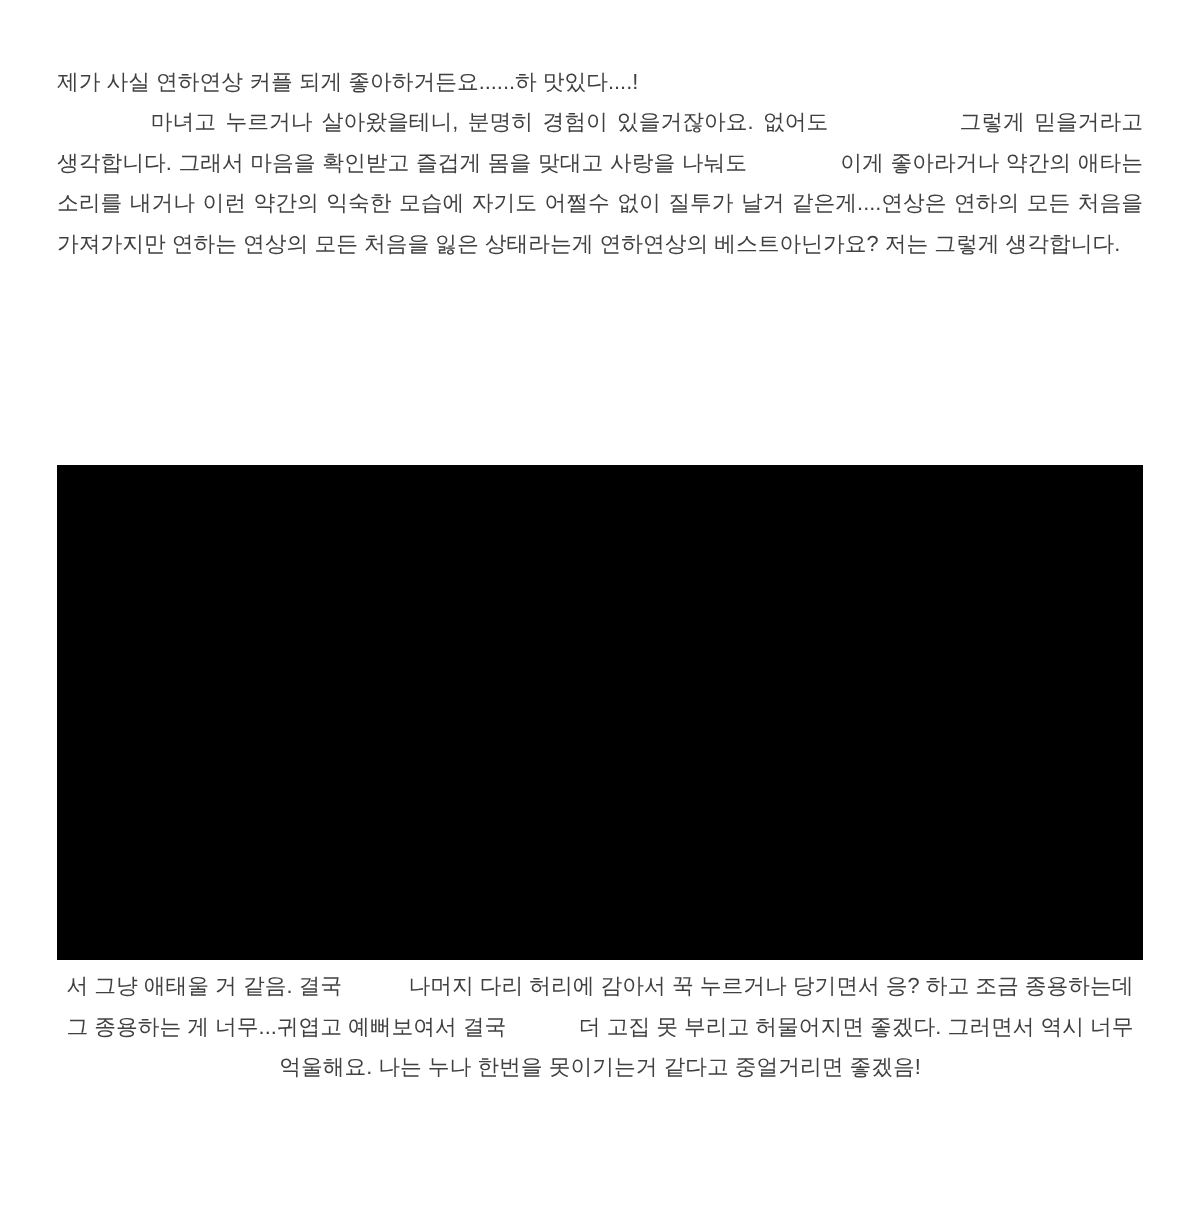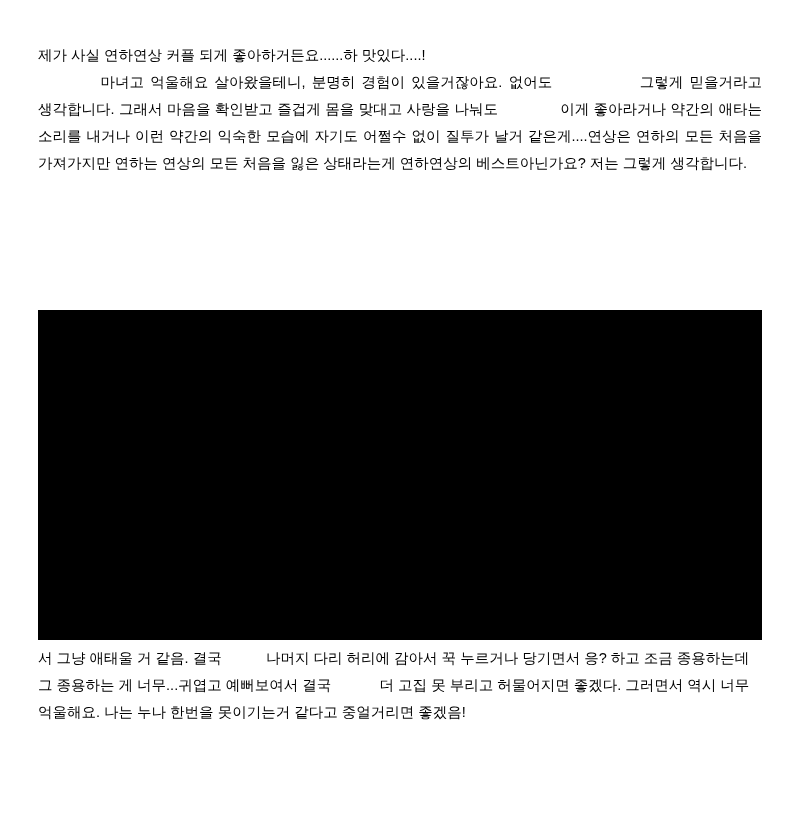--- a/index.html
+++ b/index.html
@@ -31,46 +31,46 @@
   .block-top {
     top: 42px;
   }
   .block-bottom {
     top: 645px;
   }
   .para {
     margin: 0;
     font-size: 14.5px;
     line-height: 27px;
-    color: #000000;
+    color: #404040;
     text-align: justify;
     text-justify: inter-word;
     word-break: keep-all;
     white-space: pre-wrap;
   }
   .para.last-left {
-    text-align: left;
+    text-align: center;
   }
   .redaction {
     position: absolute;
     left: 38px;
     top: 310px;
     width: 724px;
     height: 330px;
     background: #000000;
   }
 </style>
 </head>
 <body>
 
 <div class="page">
 
   <div class="text-block block-top">
     <p class="para">제가 사실 연하연상 커플 되게 좋아하거든요......하 맛있다....!</p>
-    <p class="para">          마녀고 억울해요 살아왔을테니, 분명히 경험이 있을거잖아요. 없어도              그렇게 믿을거라고 생각합니다. 그래서 마음을 확인받고 즐겁게 몸을 맞대고 사랑을 나눠도              이게 좋아라거나 약간의 애타는 소리를 내거나 이런 약간의 익숙한 모습에 자기도 어쩔수 없이 질투가 날거 같은게....연상은 연하의 모든 처음을 가져가지만 연하는 연상의 모든 처음을 잃은 상태라는게 연하연상의 베스트아닌가요? 저는 그렇게 생각합니다.</p>
+    <p class="para">          마녀고 누르거나 살아왔을테니, 분명히 경험이 있을거잖아요. 없어도              그렇게 믿을거라고 생각합니다. 그래서 마음을 확인받고 즐겁게 몸을 맞대고 사랑을 나눠도              이게 좋아라거나 약간의 애타는 소리를 내거나 이런 약간의 익숙한 모습에 자기도 어쩔수 없이 질투가 날거 같은게....연상은 연하의 모든 처음을 가져가지만 연하는 연상의 모든 처음을 잃은 상태라는게 연하연상의 베스트아닌가요? 저는 그렇게 생각합니다.</p>
   </div>
 
   <div class="redaction"></div>
 
   <div class="text-block block-bottom">
     <p class="para last-left">서 그냥 애태울 거 같음. 결국           나머지 다리 허리에 감아서 꾹 누르거나 당기면서 응? 하고 조금 종용하는데 그 종용하는 게 너무...귀엽고 예뻐보여서 결국            더 고집 못 부리고 허물어지면 좋겠다. 그러면서 역시 너무 억울해요. 나는 누나 한번을 못이기는거 같다고 중얼거리면 좋겠음!</p>
   </div>
 
 </div>
 

